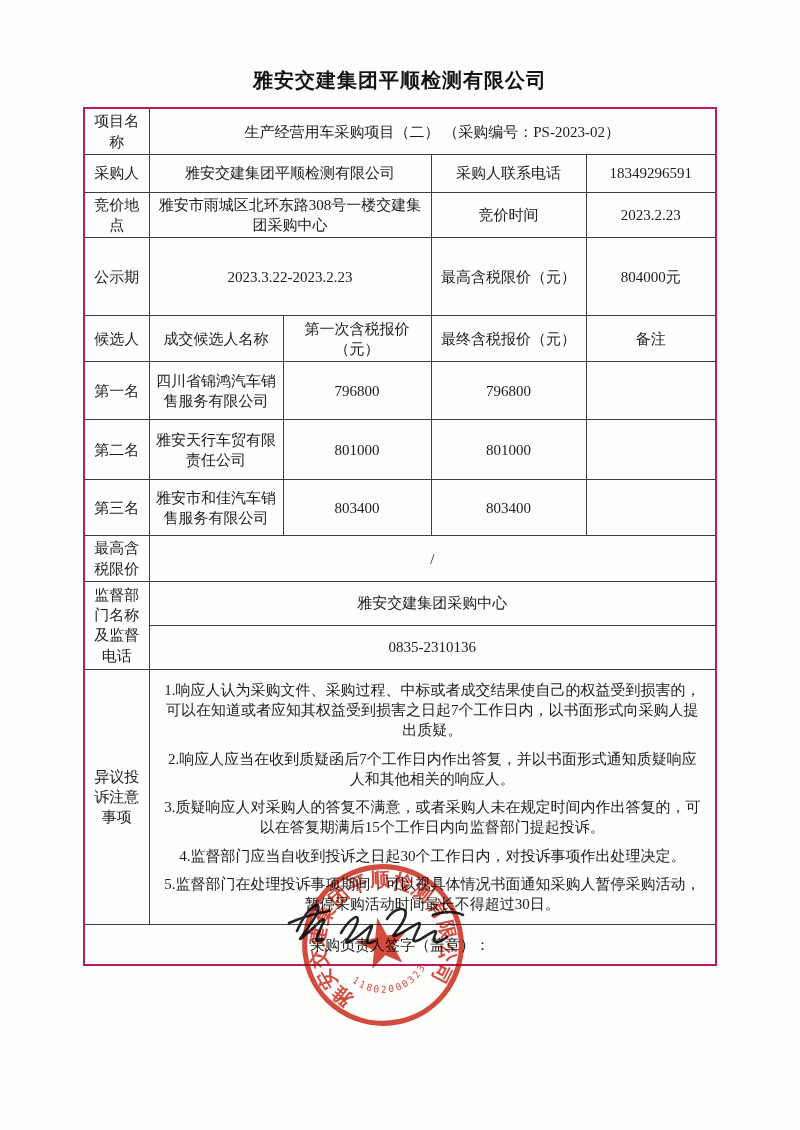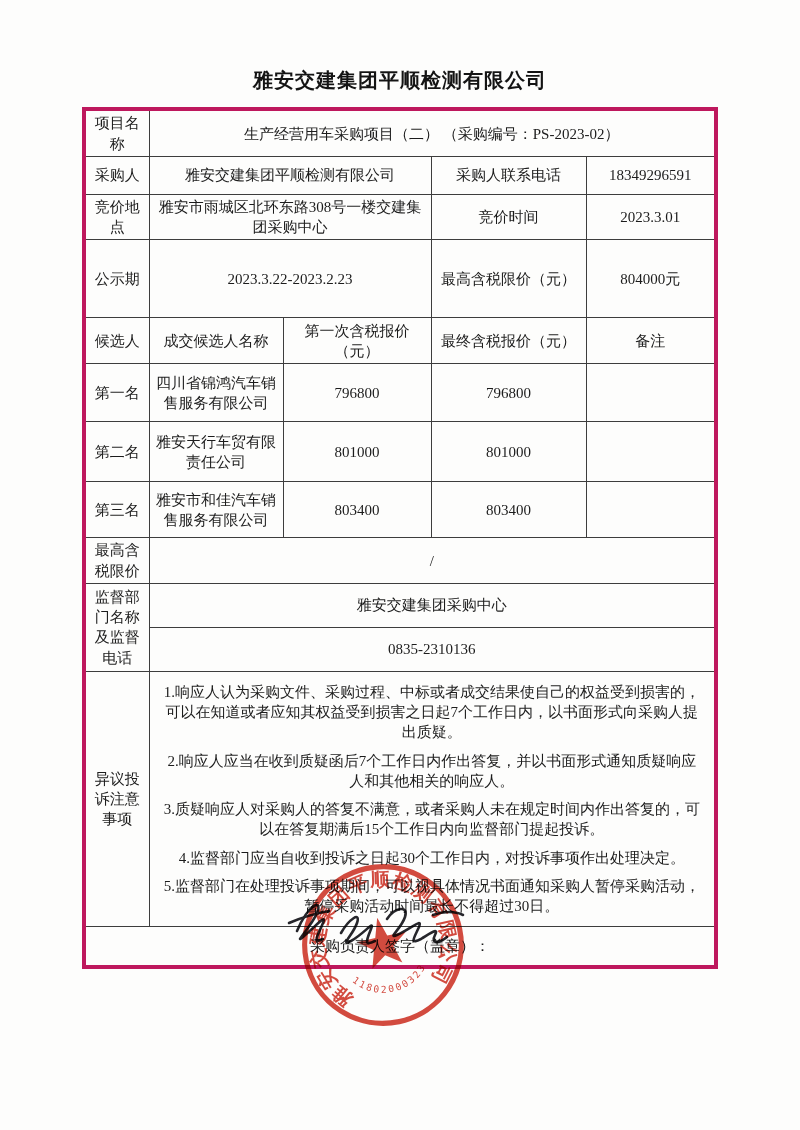--- a/index.html
+++ b/index.html
@@ -19,21 +19,21 @@
     font-weight: bold;
     line-height: 1.42;
     letter-spacing: 1px;
     color: #141414;
   }
   table.doc {
     border-collapse: collapse;
     table-layout: fixed;
     width: 632px;
     margin: 13px auto 0 auto;
-    border: 4px solid #be185d;
+    border: 2px solid #be185d;
   }
   table.doc td {
     border: 1.4px solid #3d3d3d;
     font-size: 15px;
     text-align: center;
     vertical-align: middle;
     padding: 2px 4px;
     line-height: 1.35;
     word-break: break-all;
   }
@@ -72,21 +72,21 @@
       <tr style="height:38px">
         <td class="lbl">采购人</td>
         <td class="left" colspan="2">雅安交建集团平顺检测有限公司</td>
         <td>采购人联系电话</td>
         <td>18349296591</td>
       </tr>
       <tr style="height:44px">
         <td class="lbl">竞价地点</td>
         <td class="left" colspan="2">雅安市雨城区北环东路308号一楼交建集团采购中心</td>
         <td>竞价时间</td>
-        <td>2023.3.01</td>
+        <td>2023.2.23</td>
       </tr>
       <tr style="height:78px">
         <td class="lbl">公示期</td>
         <td class="left" colspan="2">2023.3.22-2023.2.23</td>
         <td>最高含税限价（元）</td>
         <td>804000元</td>
       </tr>
       <tr style="height:46px">
         <td class="lbl">候选人</td>
         <td>成交候选人名称</td>

